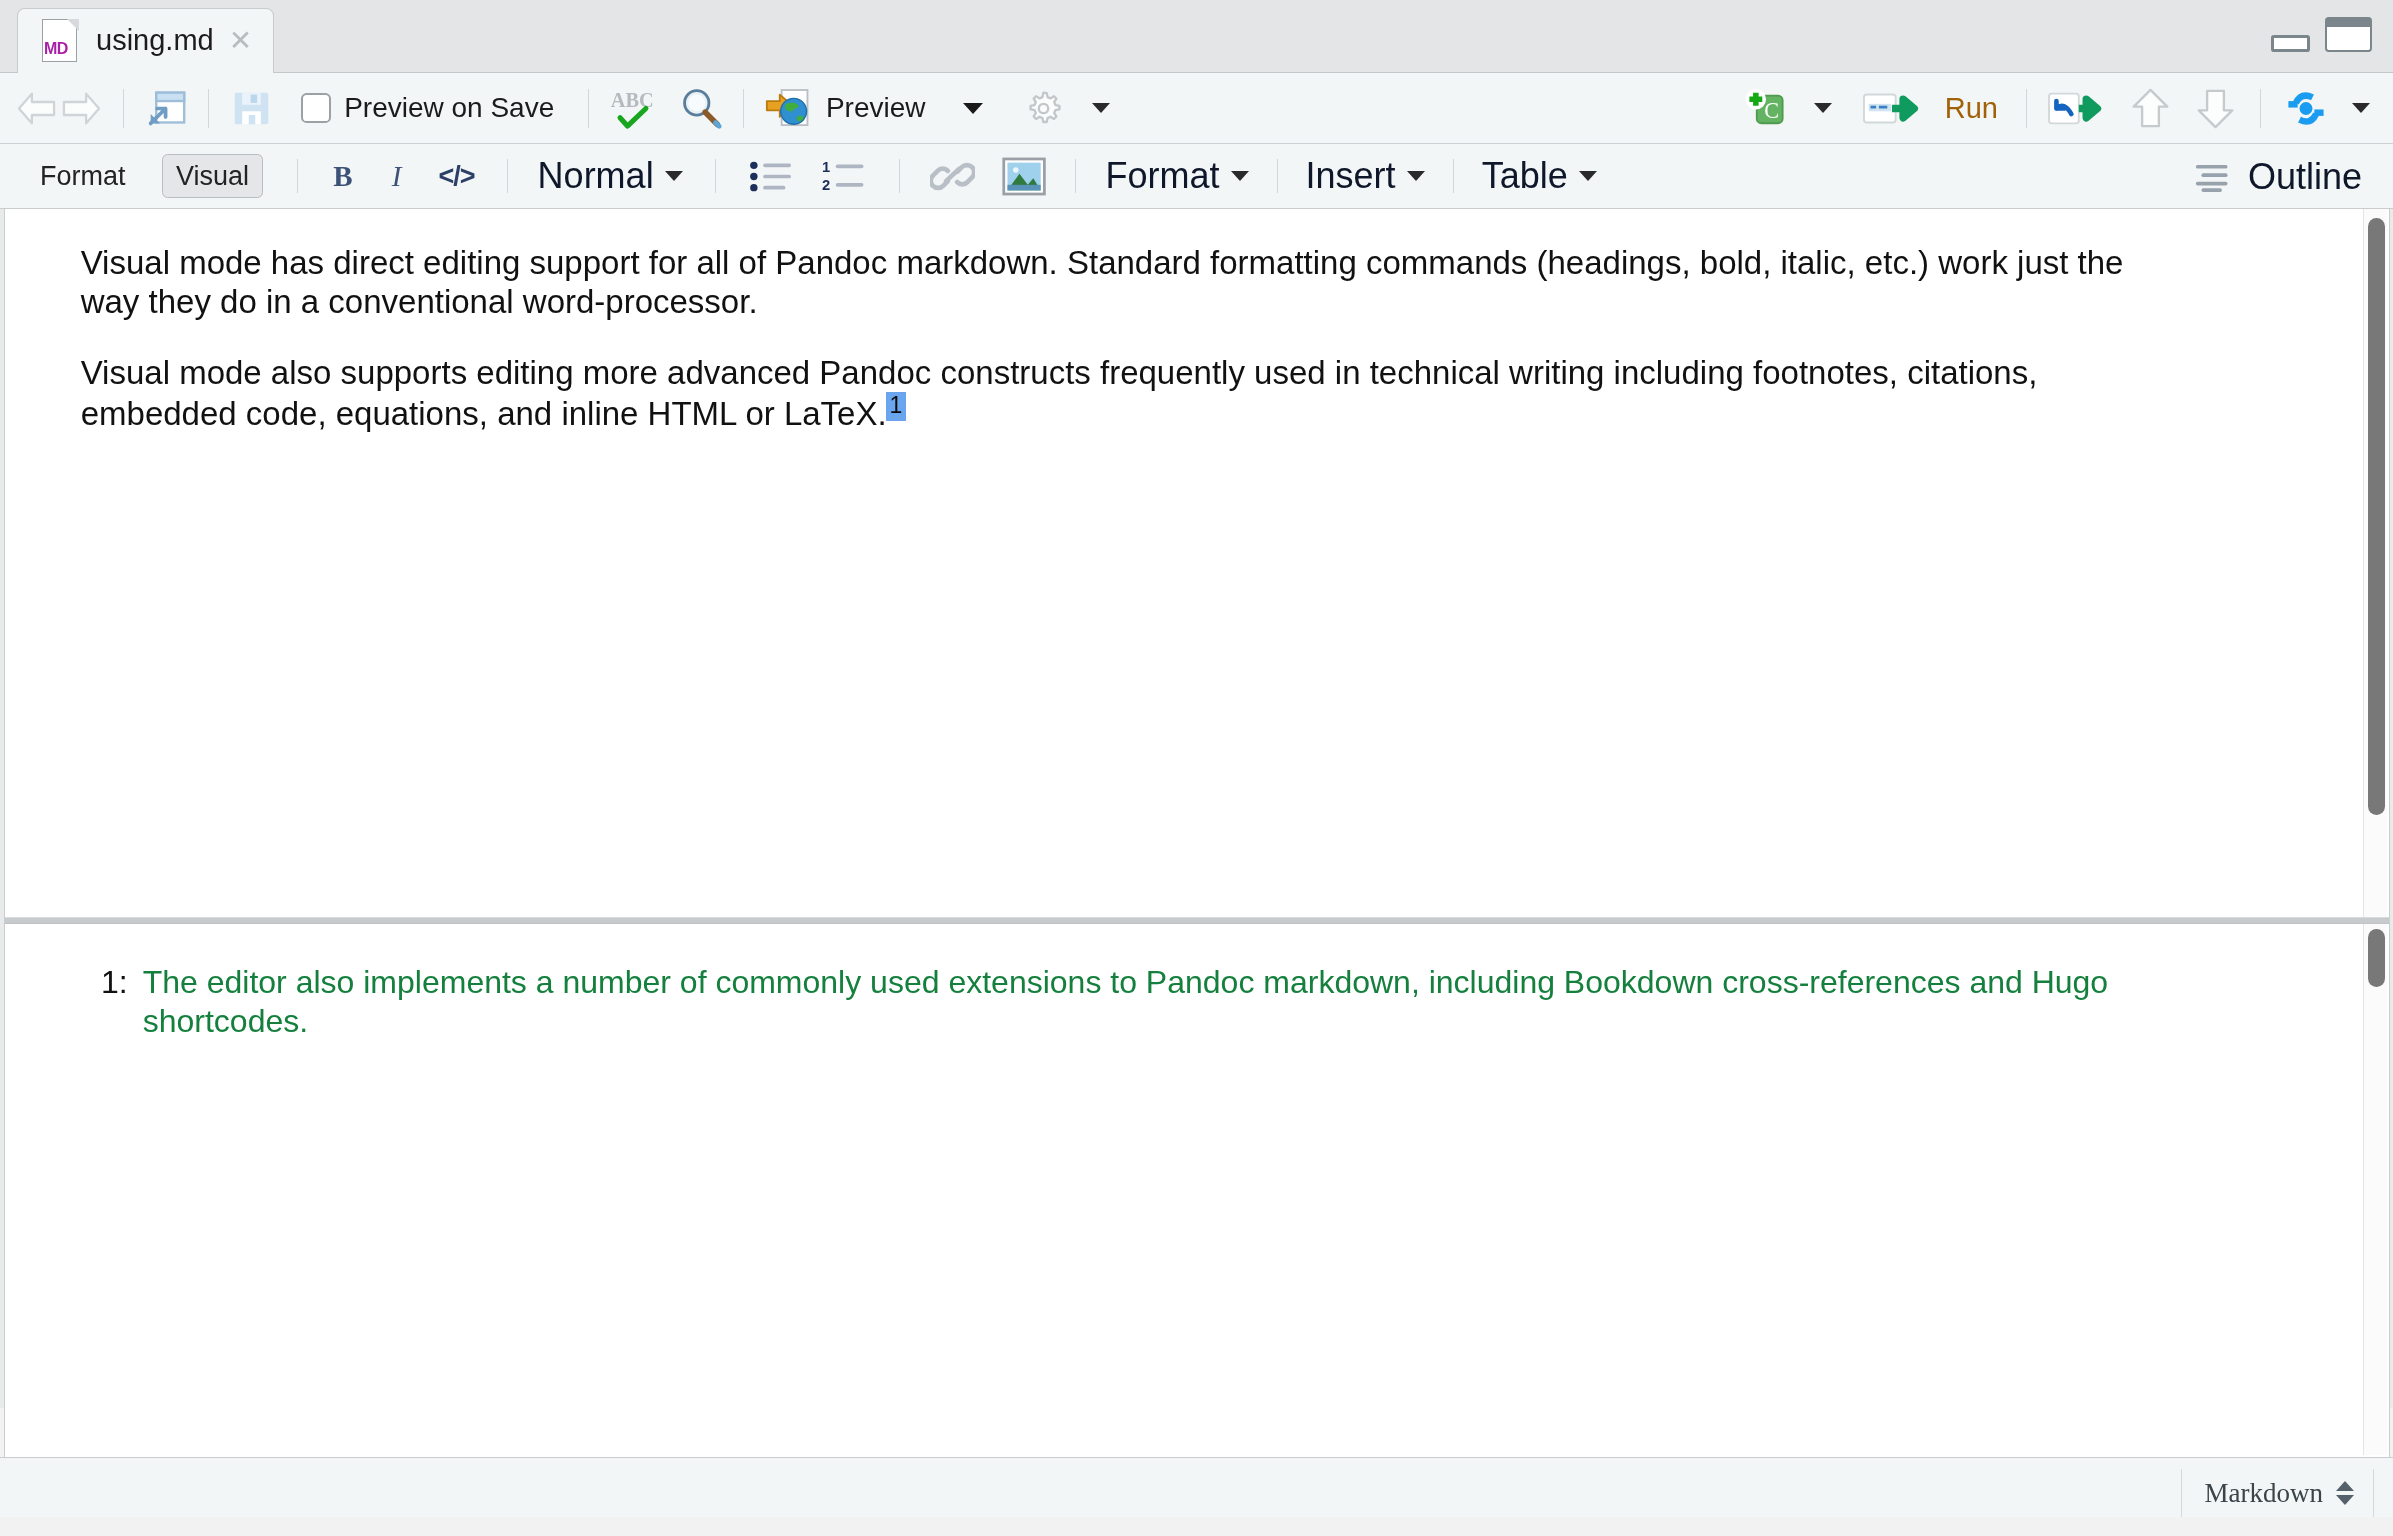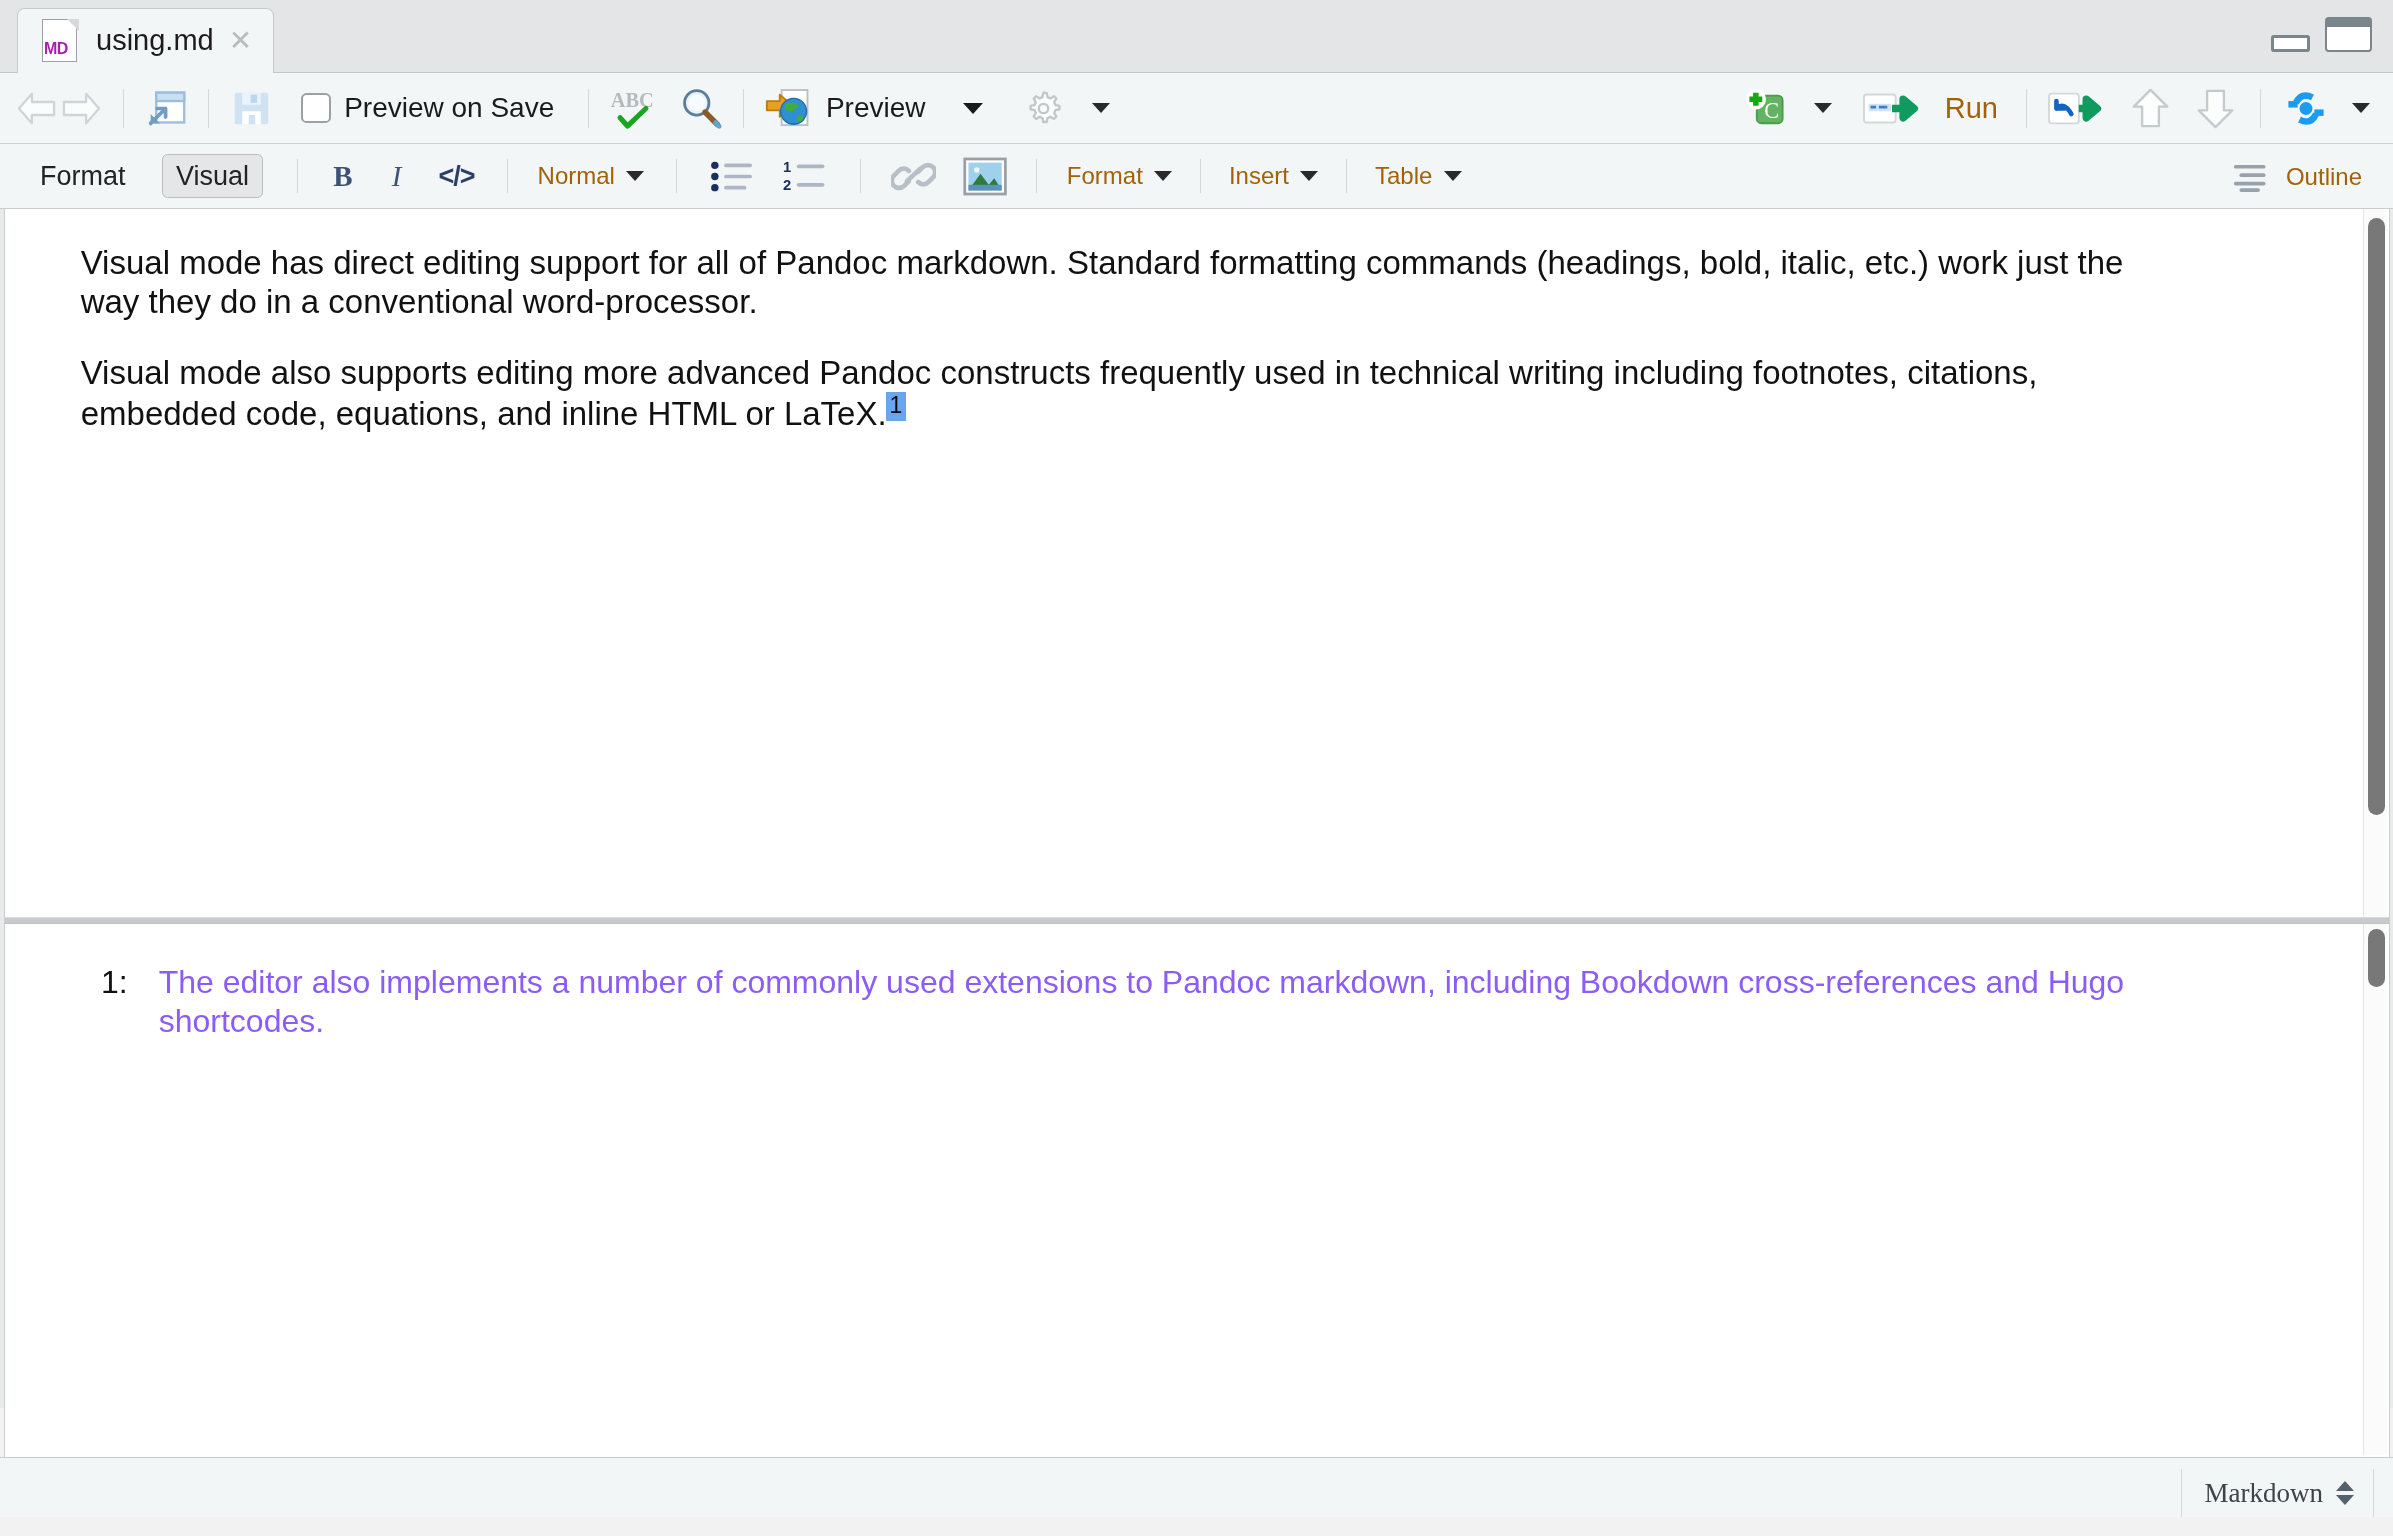--- a/index.html
+++ b/index.html
@@ -207,22 +207,22 @@
     font-family: "Liberation Serif", serif;
   }
   .fmt-code {
     font-size: 27px;
     font-weight: bold;
     color: #2c3f66;
     font-family: "Liberation Sans", sans-serif;
     letter-spacing: -0.9px;
   }
   .dropdown-label {
-    font-size: 24px;
-    color: #a16207;
+    font-size: 36px;
+    color: #0f172a;
     white-space: nowrap;
   }
   .outline-wrap {
     position: absolute;
     right: 32px;
     top: 0;
     height: 65px;
     display: flex;
     align-items: center;
   }
@@ -289,24 +289,23 @@
     font-size: 32px;
     color: #111;
     width: 58px;
     flex: 0 0 auto;
     text-align: right;
     padding-right: 15px;
     line-height: 1.22;
   }
   .fn-text {
     font-size: 32px;
-    color: #8b5cf6;
+    color: #15803d;
     line-height: 1.22;
     max-width: 2051px;
-    margin-left: 16px;
   }
 
   
   .vscroll {
     position: absolute;
     right: 1.9px;
     width: 24px;
     background: #fbfbfb;
     border-left: 0.9px solid #e2e4e5;
     box-sizing: border-box;

